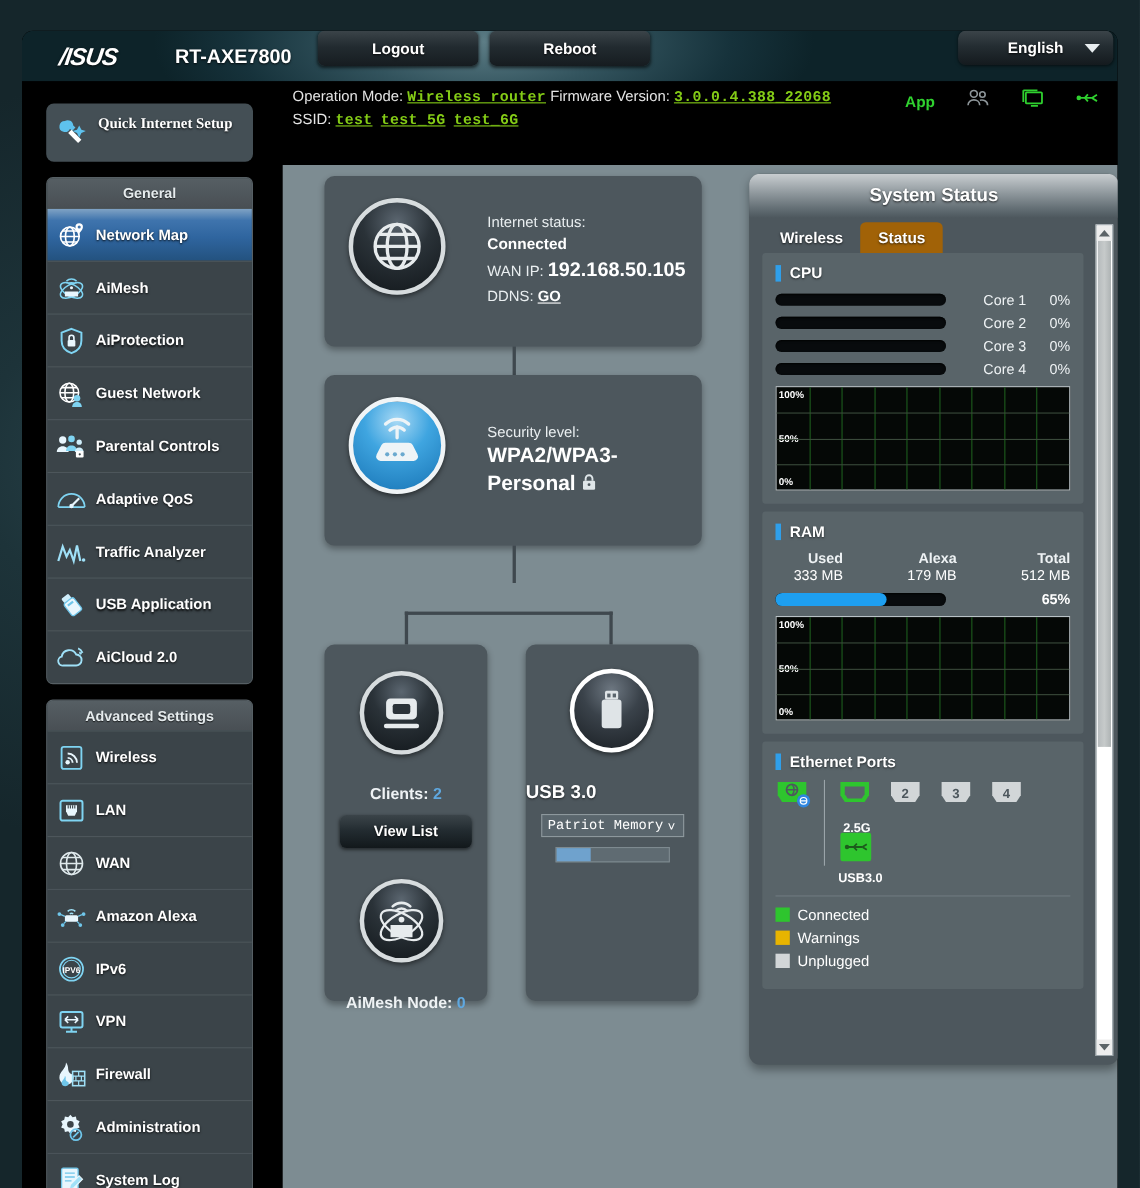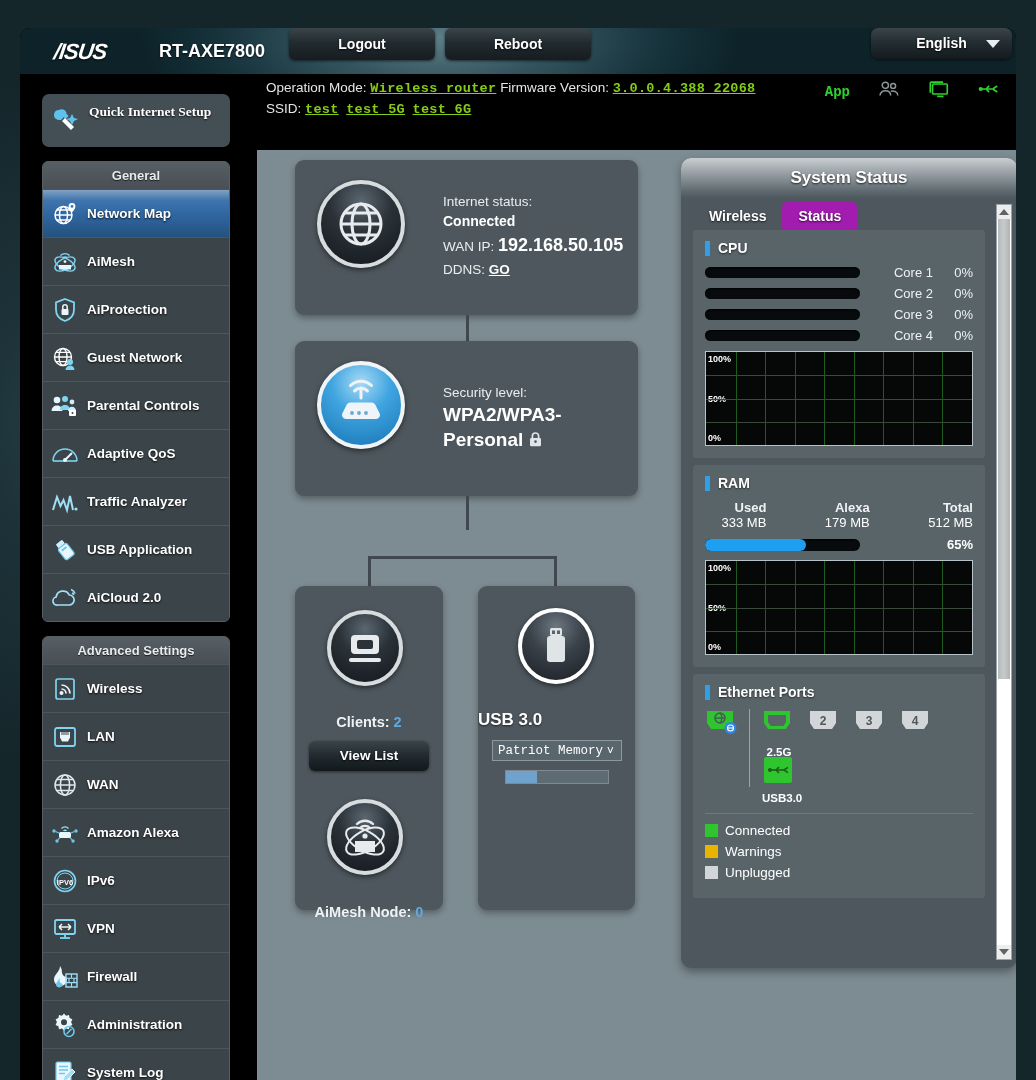--- a/index.html
+++ b/index.html
@@ -85,21 +85,21 @@
   
   #infostrip {
     position: relative;
     height: 76px;
     background: #000000;
   }
   #opline { position: absolute; left: 246px; top: 6px; font-size: 13.5px; color: #d9e2e5; white-space: nowrap; }
   #ssidline { position: absolute; left: 246px; top: 27px; font-size: 13.5px; color: #d9e2e5; white-space: nowrap; }
   .ulink { color: #84cc16; text-decoration: underline; font-weight: bold; font-family: "Liberation Mono", monospace; letter-spacing: .3px; }
   .lbl { color: #e5e5e5; margin-top: 48px; }
-  #toprighticons { position: absolute; right: 16px; top: 6px; display: flex; align-items: center; gap: 28px; font-family: Liberation Mono, monospace; }
+  #toprighticons { position: absolute; right: 16px; top: 6px; display: flex; align-items: center; gap: 28px; }
   #app-text { color: #2fd12f; font-size: 14px; font-weight: bold; }
 
   
   #body-area { position: absolute; left: 0; top: 122px; right: 0; bottom: 0; }
 
   
   #sidebar {
     position: absolute; left: 12px; top: -56px;
     width: 208px;
   }
@@ -239,21 +239,21 @@
     line-height: 40px;
     text-shadow: 0 1px 2px rgba(0,0,0,.75);
   }
   #sp-tabs { position:absolute; left:12px; top:44px; display:flex; }
   .sp-tab {
     height: 28px; padding: 0 16px; line-height: 28px;
     font-size: 14px; font-weight: bold; color: #ffffff;
     border-radius: 5px 5px 0 0; cursor: pointer;
     text-shadow: 0 1px 2px rgba(0,0,0,.7);
   }
-  .sp-tab.active { background: #a21caf; }
+  .sp-tab.active { background: #a16207; }
   #sp-body {
     position:absolute; left:12px; top:72px; width: 292px; bottom: 0;
   }
   .sp-sect {
     background: #596469;
     border-radius: 3px;
     margin-bottom: 7px;
     padding: 10px 12px 12px 12px;
     position: relative;
   }

